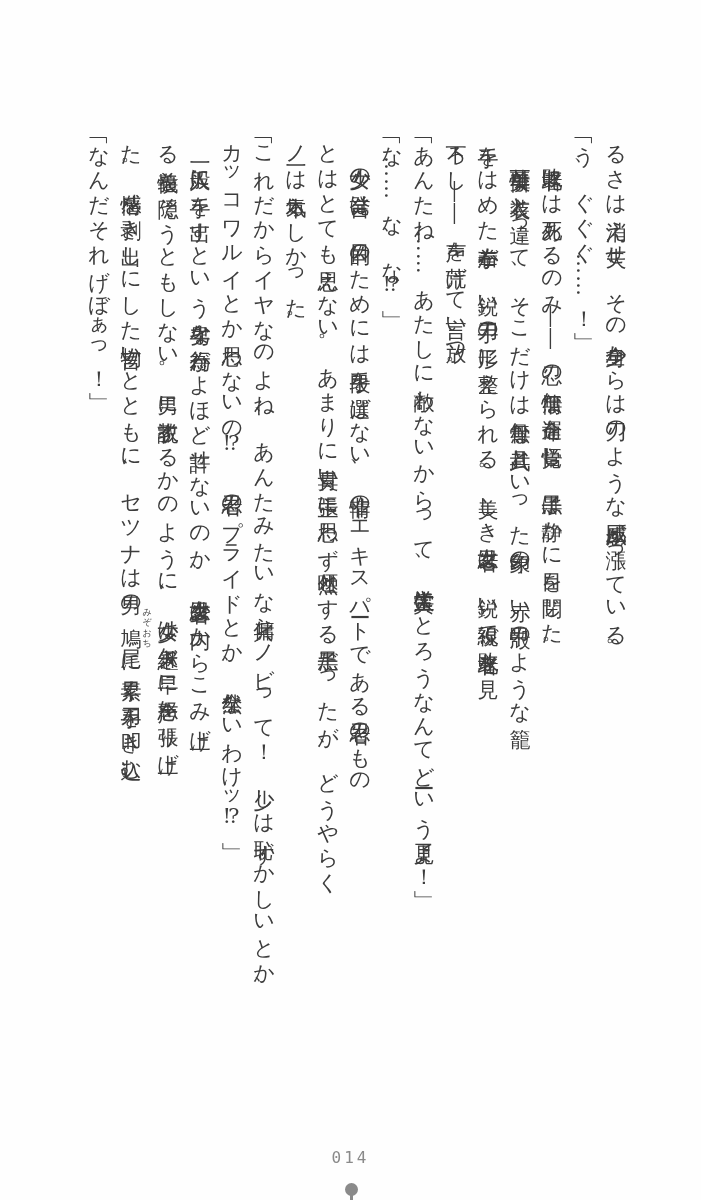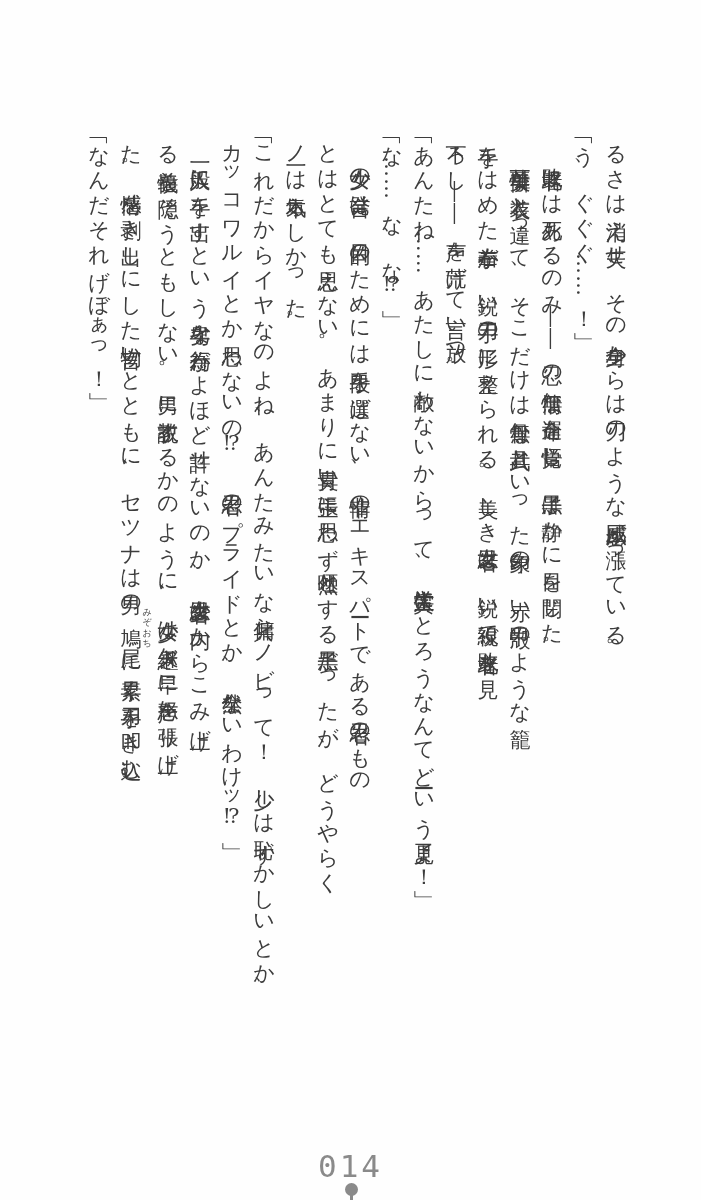--- a/index.html
+++ b/index.html
@@ -39,21 +39,21 @@
   .footer {
     position: absolute;
     left: 0;
     width: 701px;
     top: 1148px;
     text-align: center;
   }
   .page-number {
     display: inline-block;
     font-family: "DejaVu Sans Mono", monospace;
-    font-size: 31px;
+    font-size: 16px;
     letter-spacing: 3px;
     color: #8a8a8a;
   }
   .ornament {
     position: absolute;
     left: 345px;
     top: 1183px;
     width: 13px;
     height: 13px;
     border-radius: 50%;

